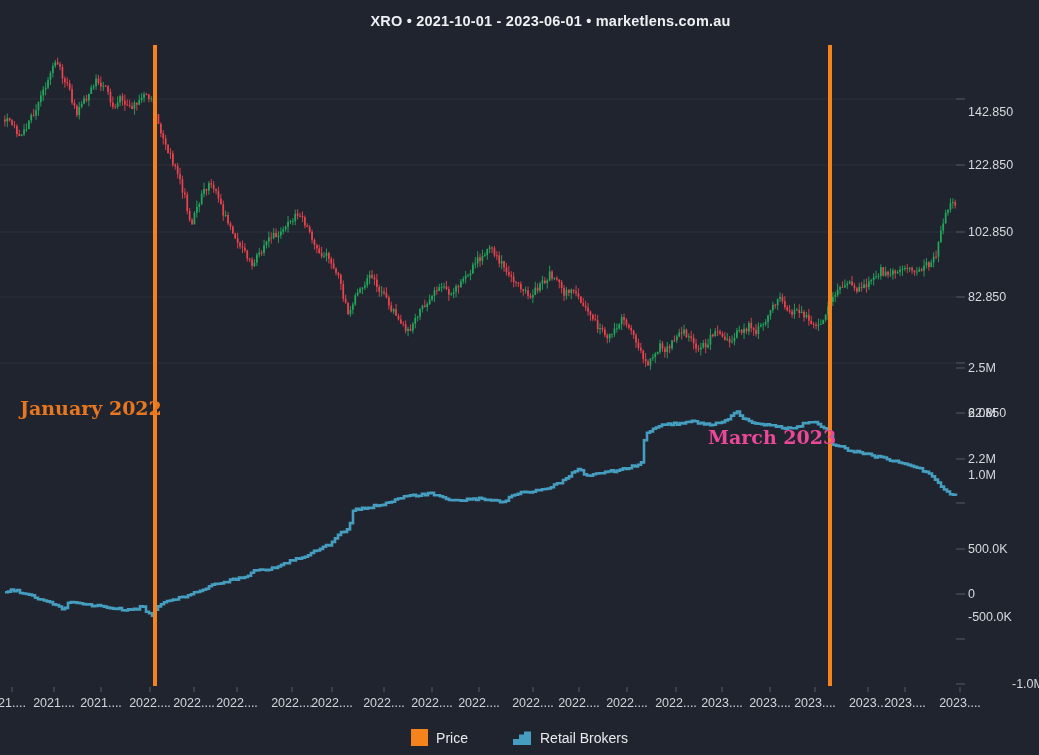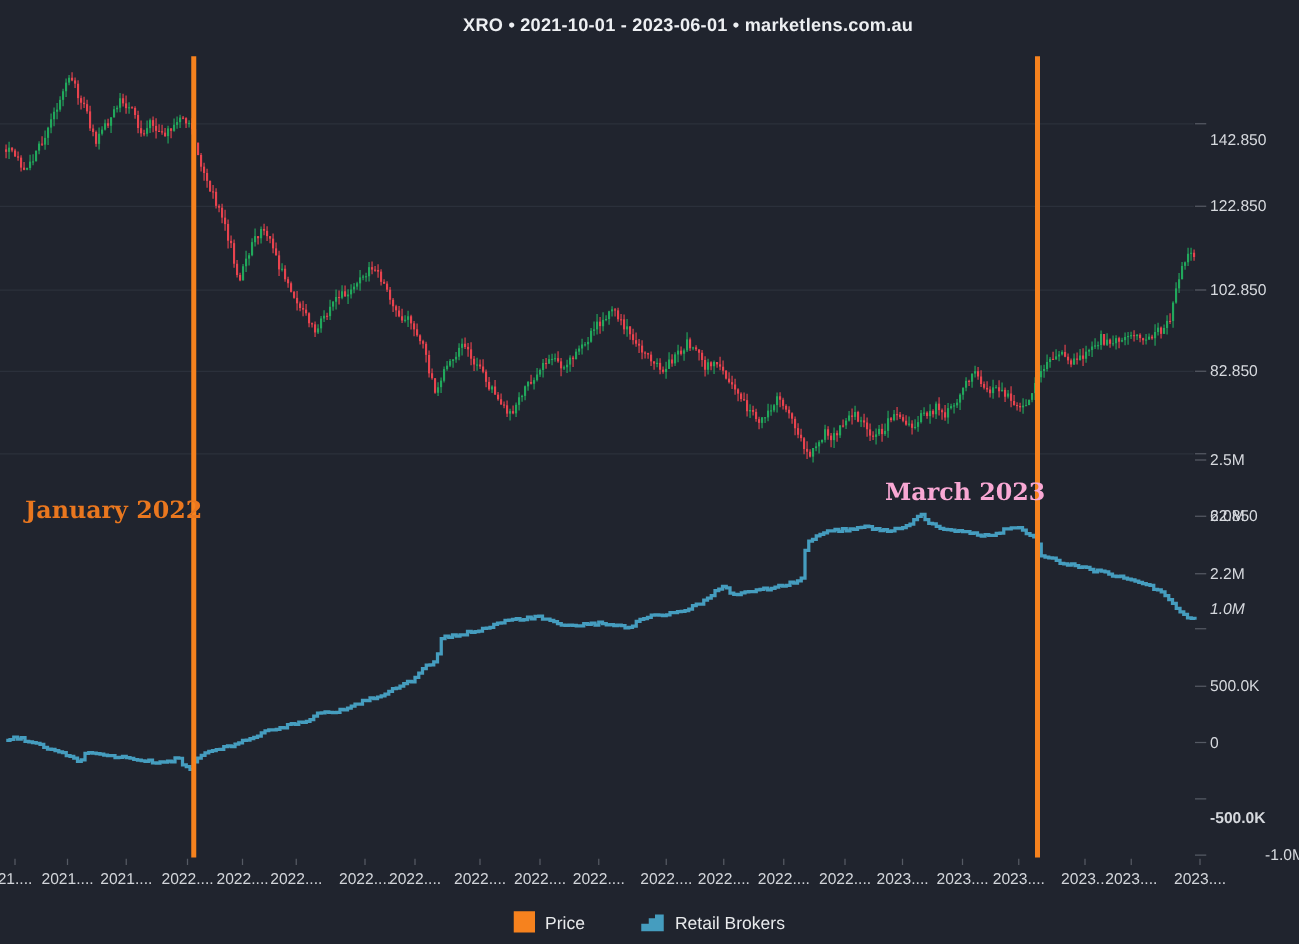--- a/index.html
+++ b/index.html
@@ -886,24 +886,24 @@
 
 <div id="y-axis">
     <div class="ylab" style="top: 104px;">142.850</div>
     <div class="ylab" style="top: 157px;">122.850</div>
     <div class="ylab" style="top: 224px;">102.850</div>
     <div class="ylab" style="top: 289px;">82.850</div>
     <div class="ylab" style="top: 363px; margin-top: 42px;">62.850</div>
     <div class="ylab" style="top: 360px;">2.5M</div>
     <div class="ylab" style="top: 405px;">2.0M</div>
     <div class="ylab" style="top: 451px;">2.2M</div>
-    <div class="ylab" style="top: 479px; font-style: italic;">1.0M</div>
+    <div class="ylab" style="top: 467px;">1.0M</div>
     <div class="ylab" style="top: 541px;">500.0K</div>
     <div class="ylab" style="top: 586px;">0</div>
-    <div class="ylab" style="top: 646px; font-weight: bold;">-500.0K</div>
+    <div class="ylab" style="top: 609px;">-500.0K</div>
     <div class="ylab" style="top: 676px; margin-left: 44px;">-1.0M</div>
   </div>
 <div id="x-axis">
     <div class="xlab" style="left: 12px;">21....</div>
     <div class="xlab" style="left: 54px;">2021....</div>
     <div class="xlab" style="left: 101px;">2021....</div>
     <div class="xlab" style="left: 150px;">2022....</div>
     <div class="xlab" style="left: 194px;">2022....</div>
     <div class="xlab" style="left: 237px;">2022....</div>
     <div class="xlab" style="left: 292px;">2022....</div>
@@ -917,21 +917,21 @@
     <div class="xlab" style="left: 676px;">2022....</div>
     <div class="xlab" style="left: 722px;">2023....</div>
     <div class="xlab" style="left: 770px;">2023....</div>
     <div class="xlab" style="left: 815px;">2023....</div>
     <div class="xlab" style="left: 868px;">2023...</div>
     <div class="xlab" style="left: 905px;">2023....</div>
     <div class="xlab" style="left: 960px;">2023....</div>
   </div>
 
 <div class="annotation" id="ann-jan" style="color: rgb(233, 119, 31);">January 2022</div>
-<div class="annotation" id="ann-mar" style="color: #f9a8d4;">March 2023</div>
+<div class="annotation" id="ann-mar" style="color: #ec4899; margin-top: 43px;">March 2023</div>
 
 <div class="legend">
   <div class="legend-item">
     <span class="sq" id="price-swatch" style="background: rgb(246, 130, 30);"></span>
     <span>Price</span>
   </div>
   <div class="legend-item">
     <svg class="step-icon" width="20" height="17">
       <path id="step-icon-path" d="M1,16 L1,10 L7,10 L7,5.5 L12,5.5 L12,2.5 L19,2.5 L19,16 Z" fill="#459dbf"></path>
     </svg>

